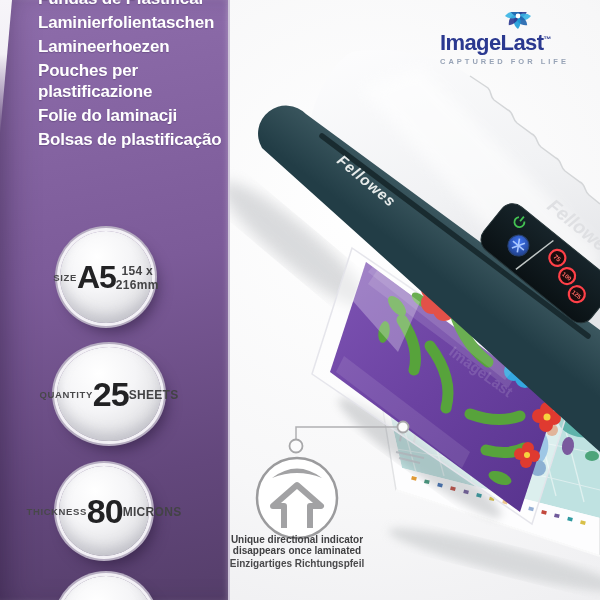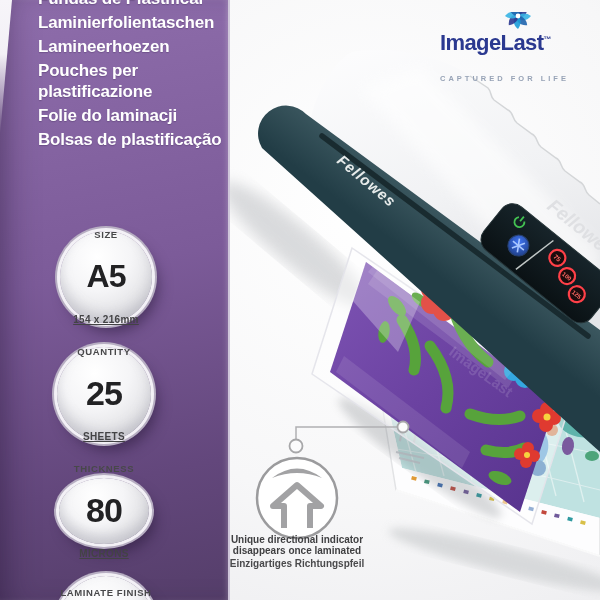--- a/index.html
+++ b/index.html
@@ -14,40 +14,40 @@
          box-shadow:inset 22px 0 34px -20px rgba(28,14,44,.5), inset -3px 0 6px -3px rgba(255,255,255,.3);
          border-right:2px solid #cfc6da;}
   .panel-sliver{position:absolute;left:0;top:0;width:12px;height:135px;
          background:linear-gradient(to bottom,#f7f5f9 0%,#f3f0f6 40%,rgba(243,240,246,0) 100%);
          clip-path:polygon(0 0,100% 0,0 100%);}
   .langs{position:absolute;left:38px;top:-12px;width:185px;color:#ffffff;
          font-size:17px;line-height:21px;font-weight:bold;letter-spacing:-0.2px;}
   .langs .lang{margin-bottom:3px;text-shadow:0 1px 1px rgba(40,20,60,.25);}
 
   
-  .badge{position:absolute;border-radius:50%;display:flex;flex-direction:column;
+  .badge{position:absolute;border-radius:50%;display:flex;
          align-items:center;justify-content:center;text-align:center;
          background:radial-gradient(circle at 40% 28%,#ffffff 0%,#f5f5f7 40%,#e3e3e6 70%,#c9c9ce 100%);
          box-shadow:0 0 0 3px #f3f1f6,0 0 0 5px #b7aec2,6px 9px 14px rgba(32,18,48,.5),
-                    inset 0 -8px 12px rgba(150,150,162,.35);gap:20px;}
+                    inset 0 -8px 12px rgba(150,150,162,.35);}
   .b-label{font-size:9.5px;letter-spacing:.6px;color:#48484a;font-weight:bold;}
   .b-value{font-size:34px;font-weight:bold;color:#222224;line-height:33px;letter-spacing:-1px;}
-  .b-sub{font-size:10px;color:#434345;font-weight:bold;letter-spacing:.3px;margin-top:1px;text-decoration:underline;}
+  .b-sub{font-size:12px;color:#434345;font-weight:bold;letter-spacing:.3px;margin-top:1px;}
   .badge-size{left:60px;top:231px;width:92px;height:92px;}
   .badge-size .b-value{font-size:32px;}
-  .badge-qty{left:57px;top:347px;width:94px;height:94px;}
-  .badge-thick{left:59px;top:478px;width:90px;height:66px;}
+  .badge-qty{left:57px;top:347px;width:104px;height:94px;}
+  .badge-thick{left:59px;top:466px;width:90px;height:90px;}
   .badge-finish{left:58px;top:576px;width:96px;height:96px;justify-content:flex-start;padding-top:11px;box-sizing:border-box;}
 
   
   .logo{position:absolute;left:440px;top:12px;width:155px;}
   .logo .swirl{display:block;margin:0 auto;}
   .logo .name{font-size:22px;font-weight:bold;color:#2b3990;letter-spacing:-0.6px;line-height:22px;}
   .logo .tm{font-size:8px;vertical-align:super;font-weight:bold;}
-  .logo .tagline{font-size:7.5px;letter-spacing:3px;color:#97a3b6;font-weight:bold;margin-top:20px;}
+  .logo .tagline{font-size:7.5px;letter-spacing:3px;color:#97a3b6;font-weight:bold;margin-top:3px;}
 
   
   .callout-text{position:absolute;left:210px;top:534px;width:174px;text-align:center;
                 font-size:10px;line-height:11.2px;font-weight:bold;color:#3f3f41;}
   .callout-text .blk-fr{margin-top:4.5px;}
   .callout-text .blk-de{margin-top:1.5px;color:#4a4a4c;}
 </style>
 </head>
 <body>
 

